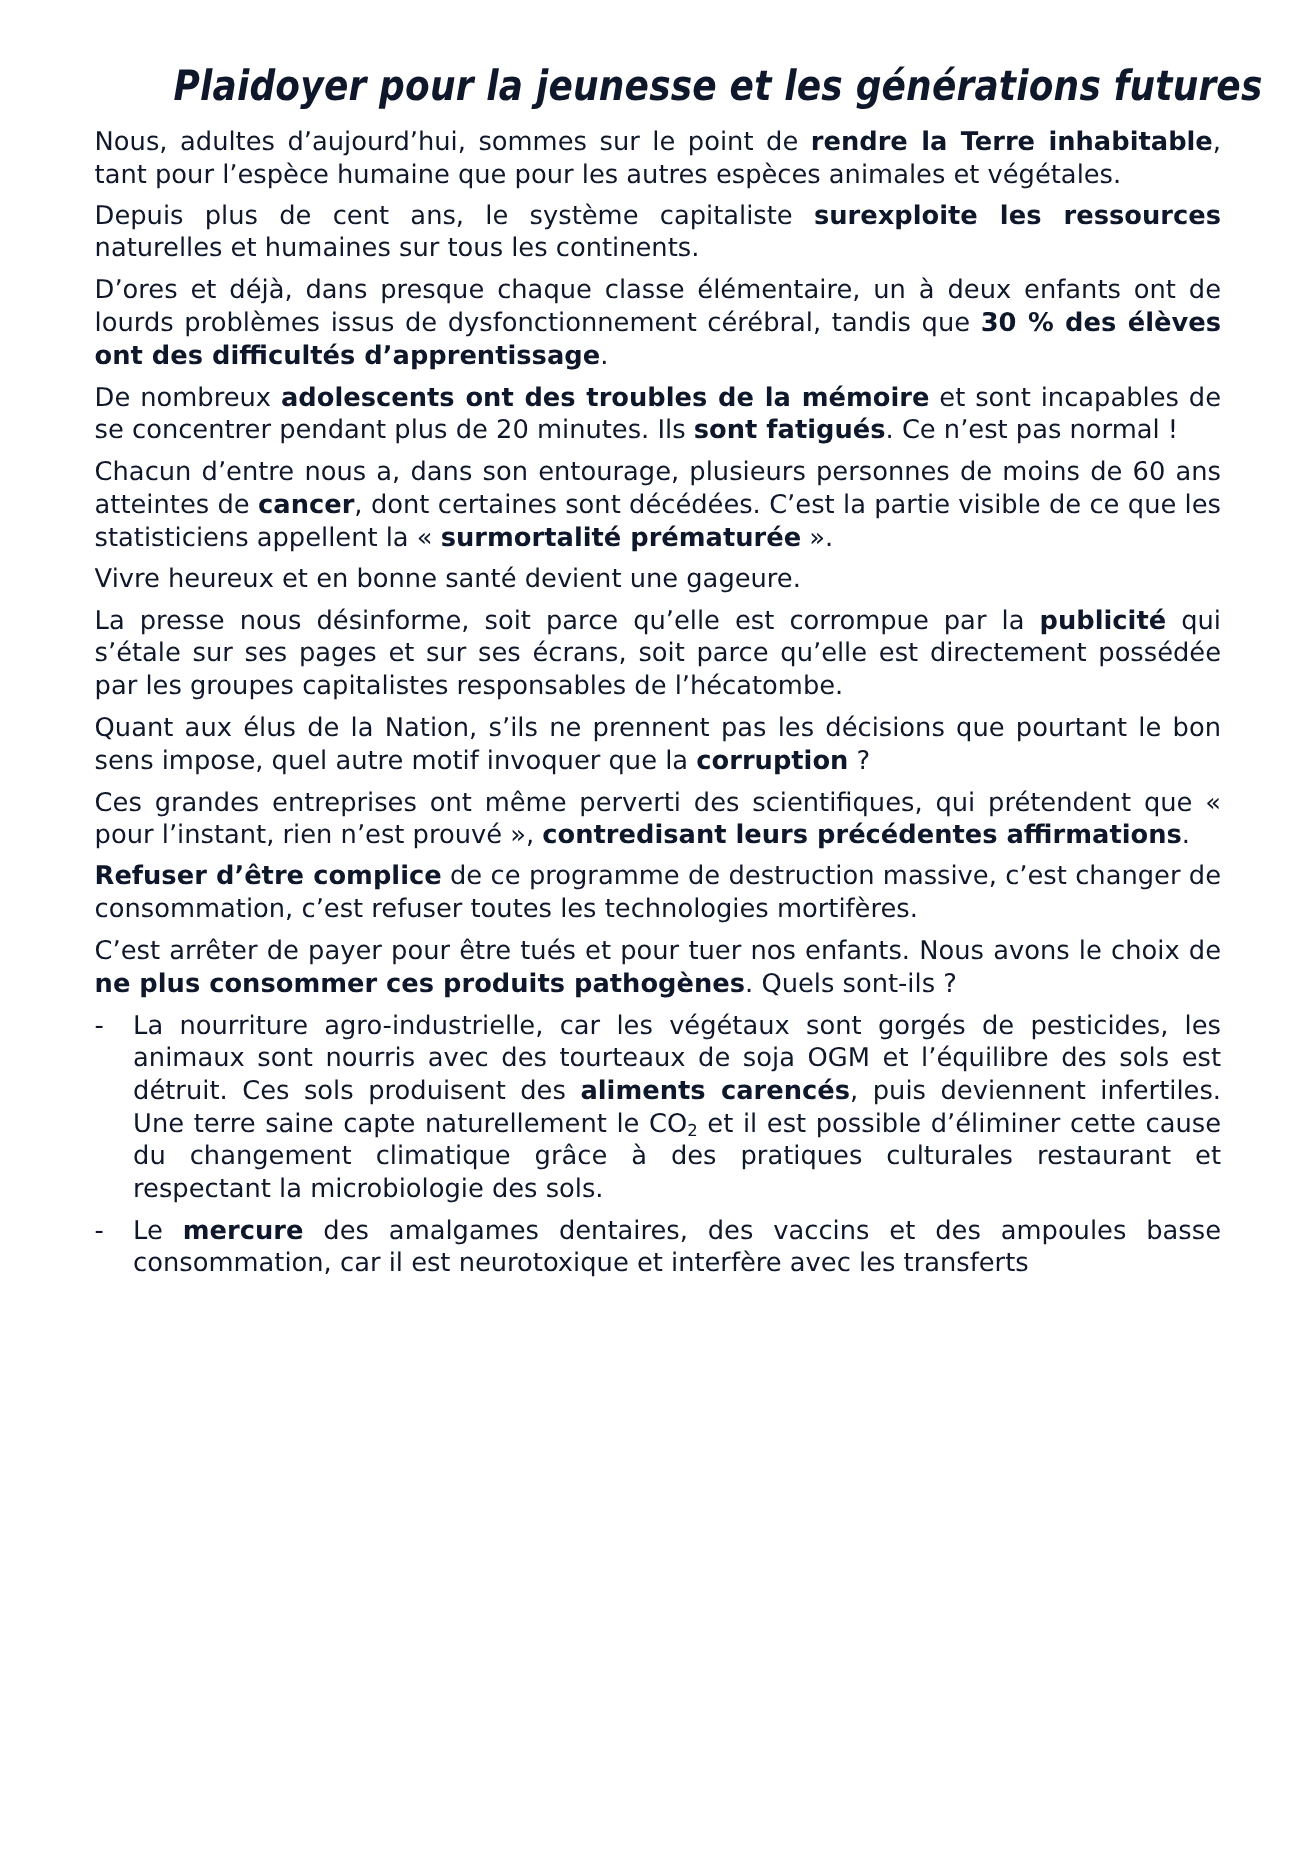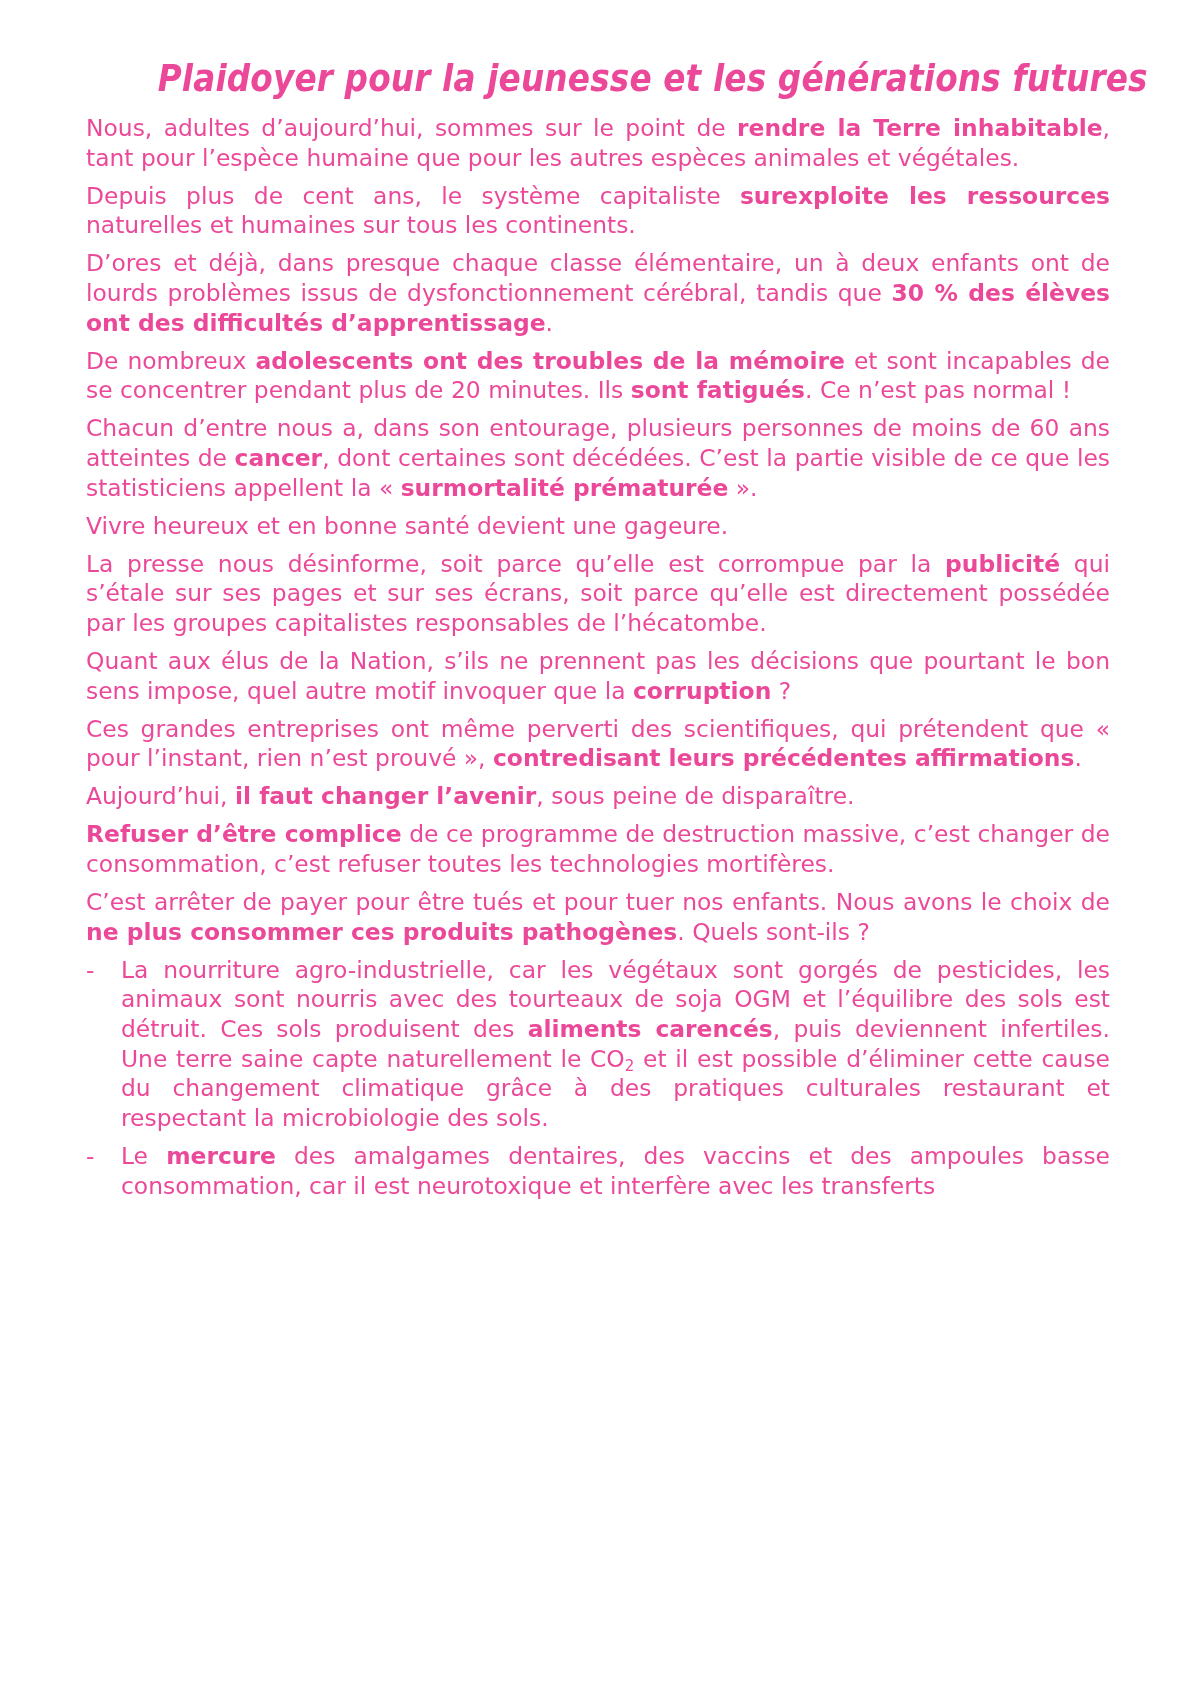--- a/index.html
+++ b/index.html
@@ -1,19 +1,19 @@
 <!DOCTYPE html>
 <html><head>
 <meta charset="utf-8">
 <style>
   html, body { margin: 0; padding: 0; background: #ffffff; }
   body { width: 1190px; height: 1684px; overflow: hidden; position: relative; }
   .page {
     position: absolute; left: 86px; top: 52px; width: 1024px;
-    color: #ec4899;
+    color: #0f172a;
     font-family: "DejaVu Sans", sans-serif;
     font-size: 23.4px;
     line-height: 29.6px;
   }
   .title {
     font-family: "DejaVu Sans", sans-serif;
     font-style: italic; font-weight: bold;
     font-size: 38px; line-height: 52px;
     text-align: center; margin: 0 0 10px 0;
     transform: scaleX(0.86); transform-origin: center;
@@ -34,21 +34,20 @@
   <div id="paragraphs">
       <p class="par"><span>Nous, adultes d’aujourd’hui, sommes sur le point de </span><b>rendre la Terre inhabitable</b><span>, tant pour l’espèce humaine que pour les autres espèces animales et végétales.</span></p>
       <p class="par"><span>Depuis plus de cent ans, le système capitaliste </span><b>surexploite les ressources</b><span> naturelles et humaines sur tous les continents.</span></p>
       <p class="par"><span>D’ores et déjà, dans presque chaque classe élémentaire, un à deux enfants ont de lourds problèmes issus de dysfonctionnement cérébral, tandis que </span><b>30 % des élèves ont des difficultés d’apprentissage</b><span>.</span></p>
       <p class="par"><span>De nombreux </span><b>adolescents ont des troubles de la mémoire</b><span> et sont incapables de se concentrer pendant plus de 20 minutes. Ils </span><b>sont fatigués</b><span>. Ce n’est pas normal !</span></p>
       <p class="par"><span>Chacun d’entre nous a, dans son entourage, plusieurs personnes de moins de 60 ans atteintes de </span><b>cancer</b><span>, dont certaines sont décédées. C’est la partie visible de ce que les statisticiens appellent la « </span><b>surmortalité prématurée</b><span> ».</span></p>
       <p class="par"><span>Vivre heureux et en bonne santé devient une gageure.</span></p>
       <p class="par"><span>La presse nous désinforme, soit parce qu’elle est corrompue par la </span><b>publicité</b><span> qui s’étale sur ses pages et sur ses écrans, soit parce qu’elle est directement possédée par les groupes capitalistes responsables de l’hécatombe.</span></p>
       <p class="par"><span>Quant aux élus de la Nation, s’ils ne prennent pas les décisions que pourtant le bon sens impose, quel autre motif invoquer que la </span><b>corruption</b><span> ?</span></p>
       <p class="par"><span>Ces grandes entreprises ont même perverti des scientifiques, qui prétendent que « pour l’instant, rien n’est prouvé », </span><b>contredisant leurs précédentes affirmations</b><span>.</span></p>
-      <p class="par"><span>Aujourd’hui, </span><b>il faut changer l’avenir</b><span>, sous peine de disparaître.</span></p>
       <p class="par"><b>Refuser d’être complice</b><span> de ce programme de destruction massive, c’est changer de consommation, c’est refuser toutes les technologies mortifères.</span></p>
       <p class="par"><span>C’est arrêter de payer pour être tués et pour tuer nos enfants. Nous avons le choix de </span><b>ne plus consommer ces produits pathogènes</b><span>. Quels sont-ils ?</span></p>
     </div>
   <ul class="list" id="list">
       <li><span class="dash">-</span><span>La nourriture agro-industrielle, car les végétaux sont gorgés de pesticides, les animaux sont nourris avec des tourteaux de soja OGM et l’équilibre des sols est détruit. Ces sols produisent des </span><b>aliments carencés</b><span>, puis deviennent infertiles. Une terre saine capte naturellement le CO</span><sub>2</sub><span> et il est possible d’éliminer cette cause du changement climatique grâce à des pratiques culturales restaurant et respectant la microbiologie des sols.</span></li>
       <li><span class="dash">-</span><span>Le </span><b>mercure</b><span> des amalgames dentaires, des vaccins et des ampoules basse consommation, car il est neurotoxique et interfère avec les transferts</span></li>
     </ul>
 </div>
 
 </body></html>

